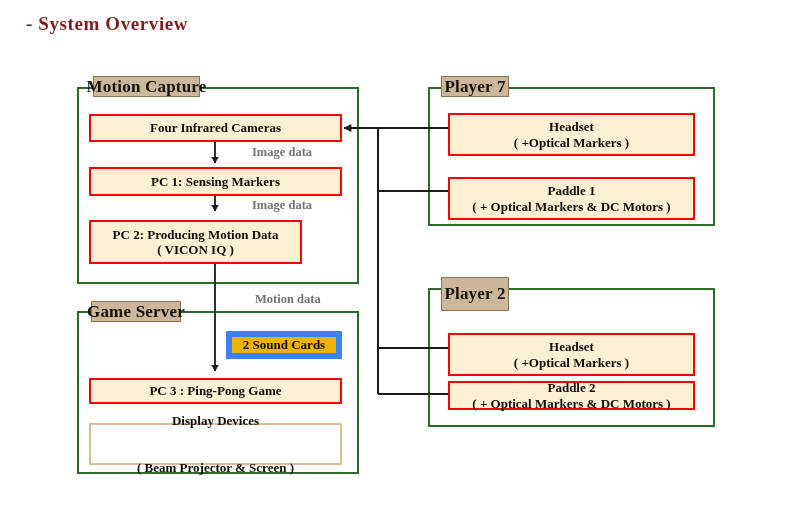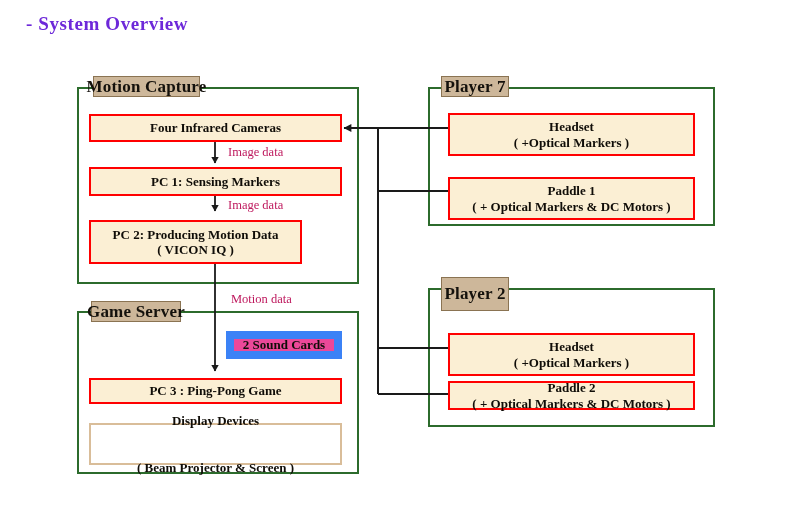--- a/index.html
+++ b/index.html
@@ -16,21 +16,21 @@
     overflow: hidden;
   }
 
   
   .page-title {
     position: absolute;
     left: 26px;
     top: 13px;
     font-size: 19px;
     font-weight: bold;
-    color: #6d28d9;
+    color: #7f1d1d;
     letter-spacing: 0.6px;
     white-space: nowrap;
   }
 
   
   .group-frame {
     position: absolute;
     border: 2px solid #2c6b2c;
     background: transparent;
     box-sizing: border-box;
@@ -65,39 +65,40 @@
     color: #100d08;
     font-weight: bold;
     line-height: 1.18;
     z-index: 4;
   }
   .node.red {
     background: #fbefd4;
     border: 2.5px solid #ff0000;
   }
   .node.tan {
-    background: #ec4899;
-    border: 8px solid #3b82f6;
+    background: #eab308;
+    border: 6px solid #3b82f6;
   }
   .node.white {
     background: #ffffff;
     border: 2px solid #d9bd99;
     gap: 32px;
   }
   .node .l1 { font-size: 13px; }
   .node .l2 { font-size: 13px; }
 
   
   .edge-label {
     position: absolute;
     font-size: 12.5px;
-    font-weight: normal;
-    color: #be185d;
+    font-weight: bold;
+    color: #737373;
     white-space: nowrap;
     z-index: 6;
+    margin-left: 24px;
   }
 
   
   #wires {
     position: absolute;
     left: 0;
     top: 0;
     width: 810px;
     height: 516px;
     z-index: 3;

